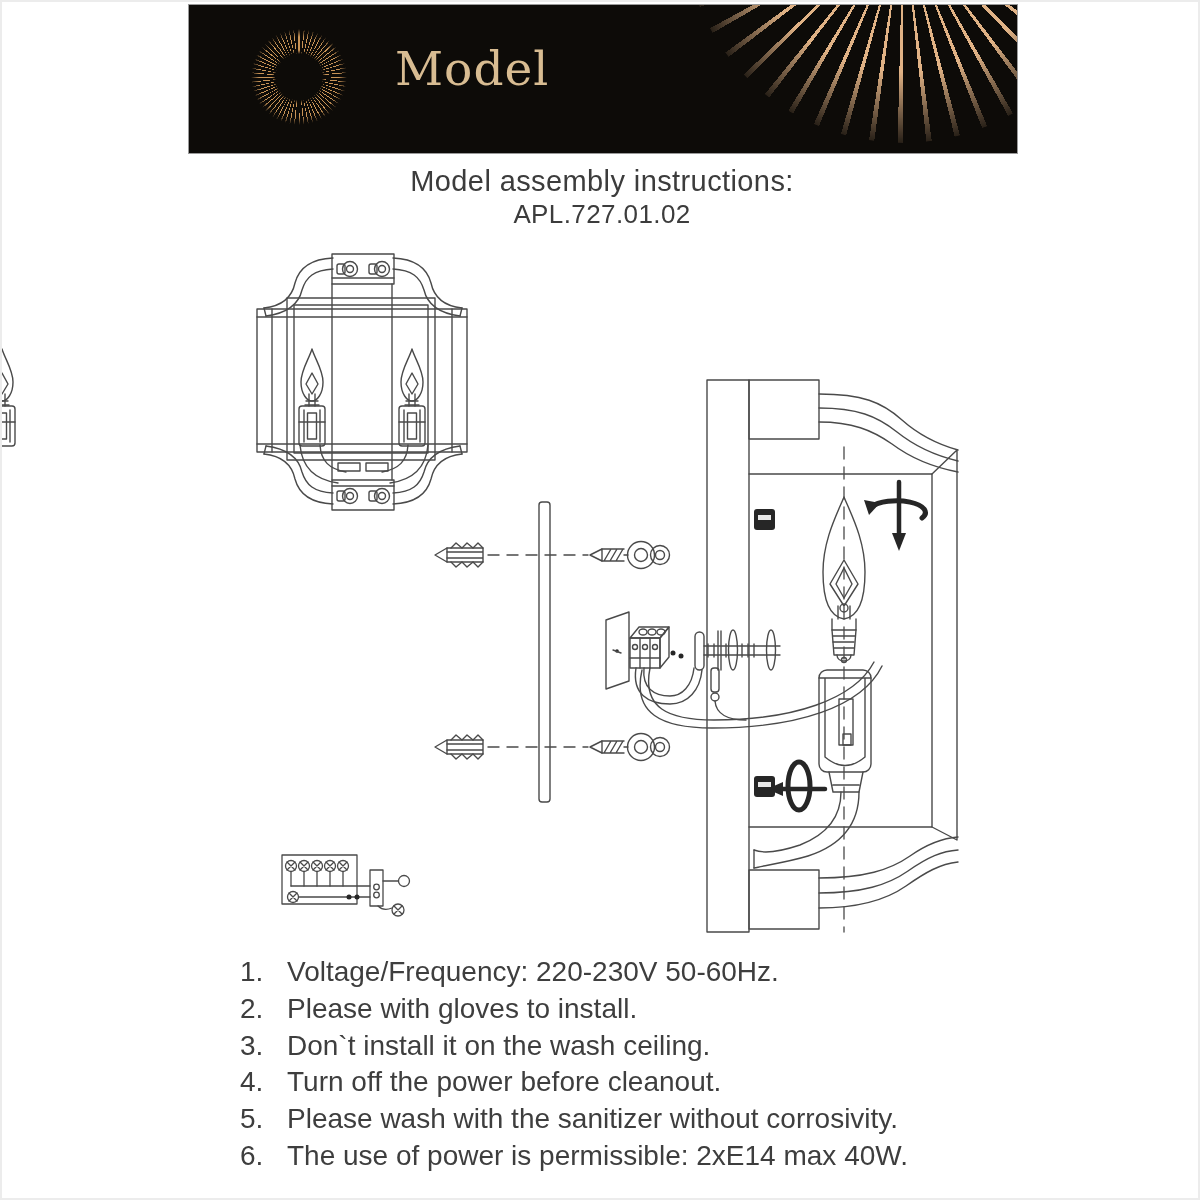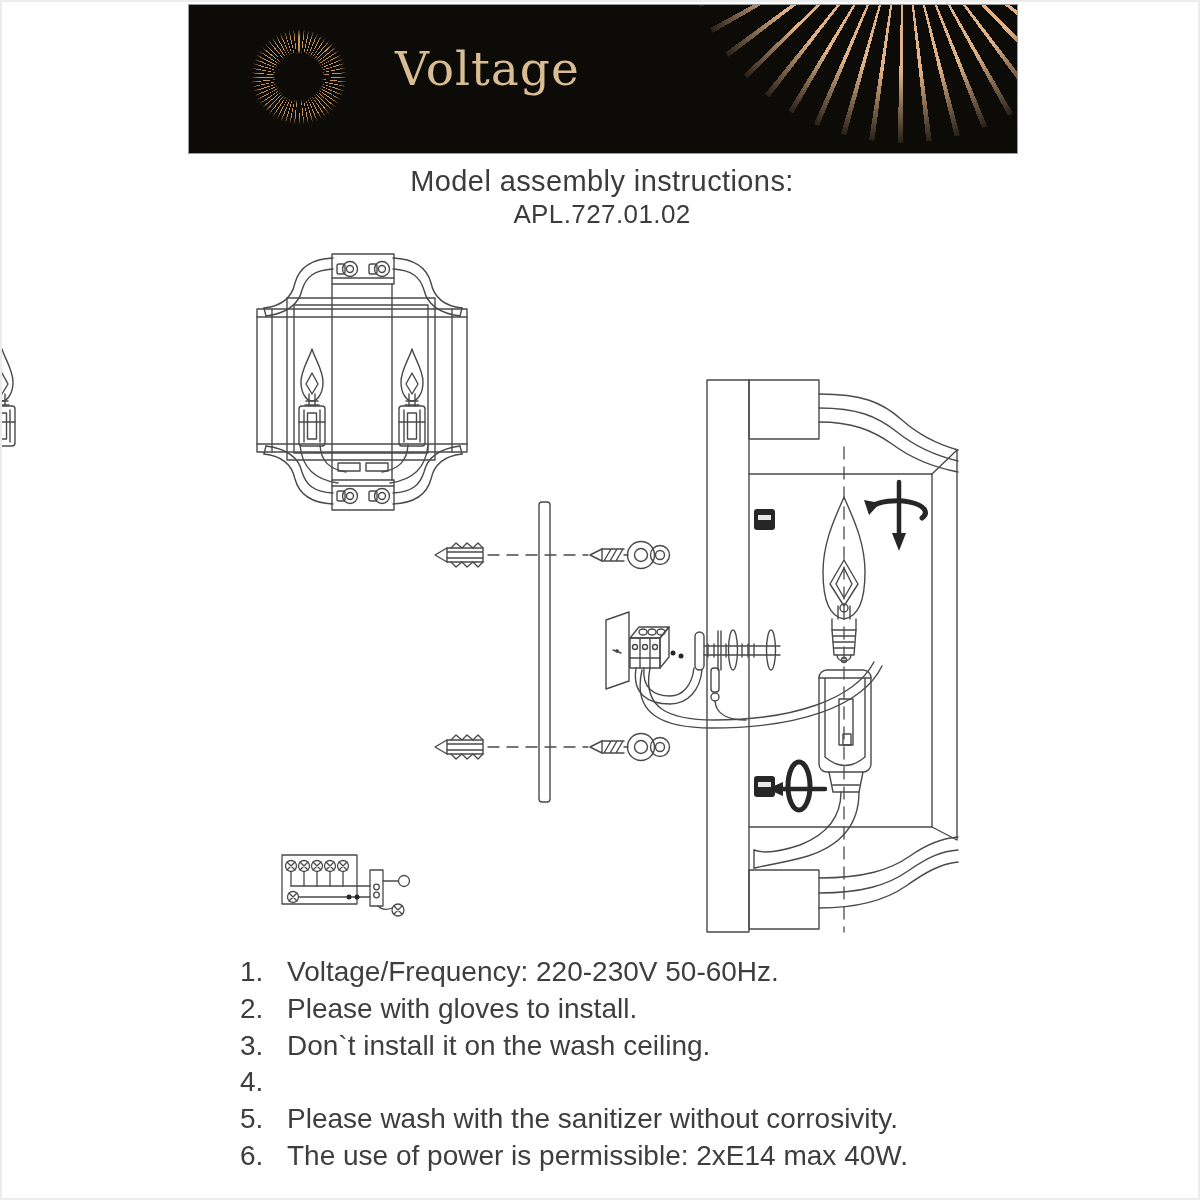--- a/index.html
+++ b/index.html
@@ -34,21 +34,21 @@
 </style>
 </head>
 <body>
 
 <div class="page">
 
   <div class="banner">
     <div class="sunburst">
       <div class="sun-core"></div>
     </div>
-    <div class="wordmark">Voltage</div>
+    <div class="wordmark">Model</div>
     <div class="corner-burst"></div>
   </div>
 
   <div class="doc-title">Model assembly instructions:</div>
   <div class="doc-model">APL.727.01.02</div>
 
   <svg class="diagram" viewBox="0 0 1200 1200">
     <g fill="none" stroke="#4a4a4a" stroke-width="1.4" stroke-linecap="round" stroke-linejoin="round">
 
       <g>
@@ -281,20 +281,21 @@
     <div class="ins-row">
       <span class="ins-num">2.</span>
       <span class="ins-text">Please with gloves to install.</span>
     </div>
     <div class="ins-row">
       <span class="ins-num">3.</span>
       <span class="ins-text">Don`t install it on the wash ceiling.</span>
     </div>
     <div class="ins-row">
       <span class="ins-num">4.</span>
+      <span class="ins-text">Turn off the power before cleanout.</span>
     </div>
     <div class="ins-row">
       <span class="ins-num">5.</span>
       <span class="ins-text">Please wash with the sanitizer without corrosivity.</span>
     </div>
     <div class="ins-row">
       <span class="ins-num">6.</span>
       <span class="ins-text">The use of power is permissible: 2xE14 max 40W.</span>
     </div>
   </div>

